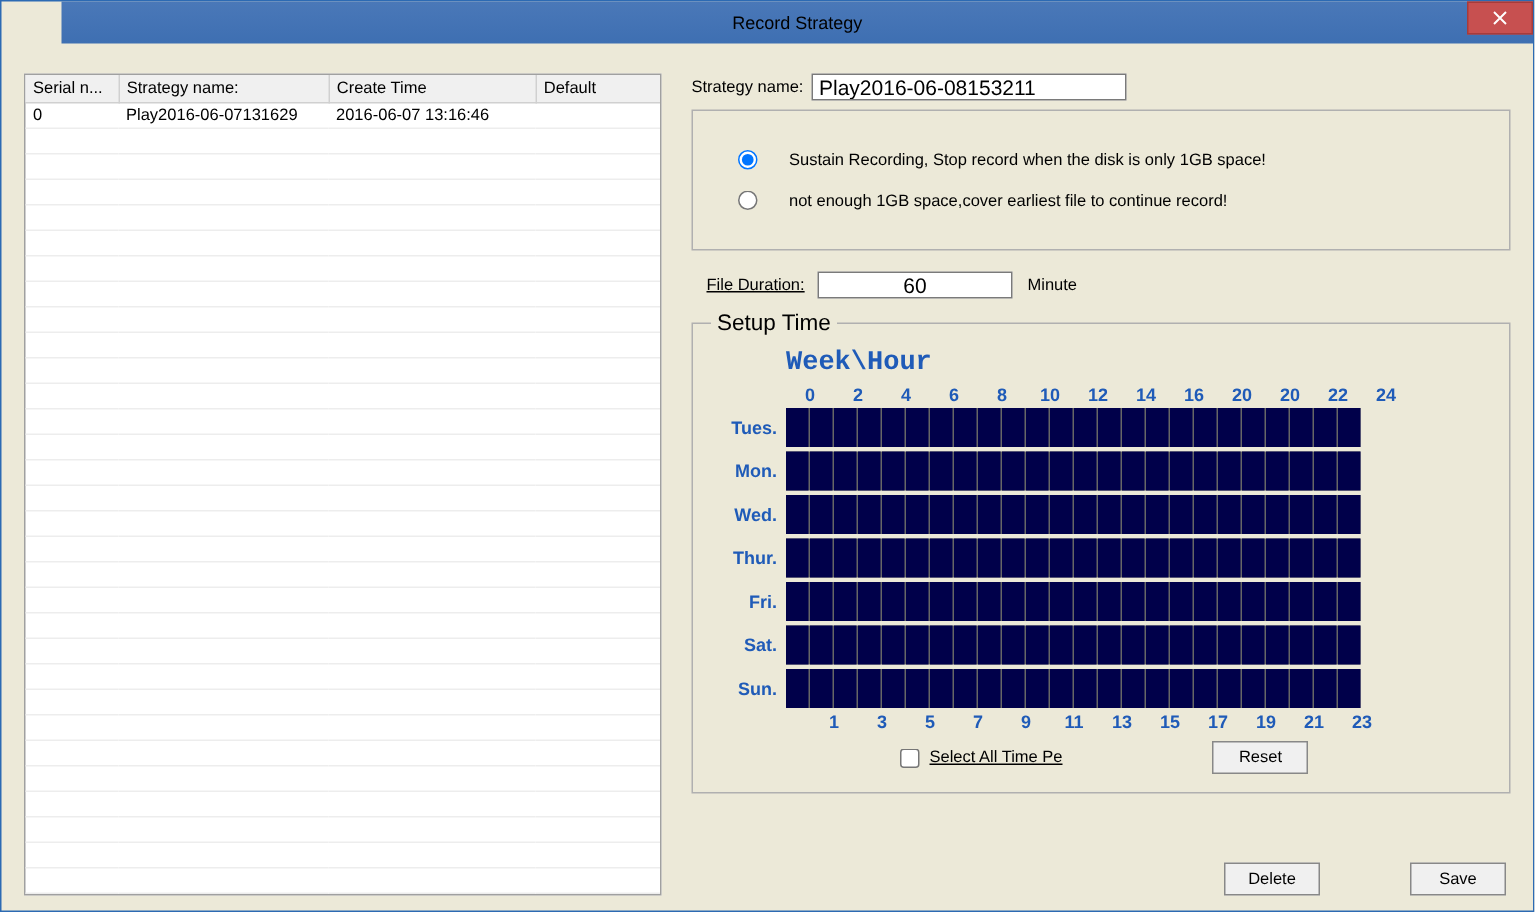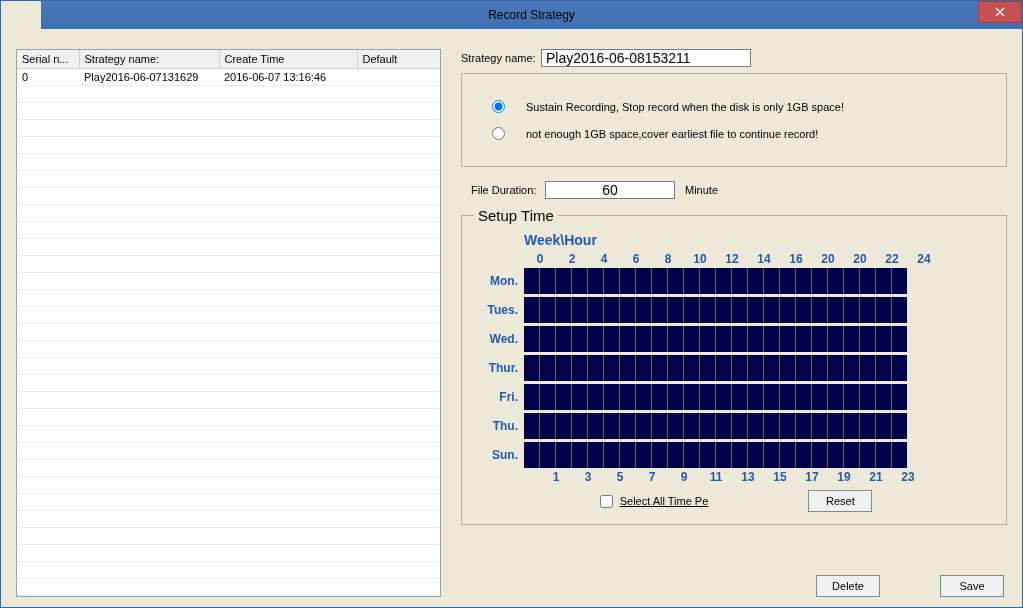--- a/index.html
+++ b/index.html
@@ -19,21 +19,21 @@
   .right-pane { flex:1; display:flex; flex-direction:column; }
   .row { display:flex; align-items:center; margin-bottom:6px; }
   .lbl { font-size:11px; }
   input.text { border:1px solid #7A7A7A; background:white; padding:1px 4px; font-size:14px; height:18px; }
   fieldset { border:1px solid #B0B0B0; padding:10px 14px; margin:0 0 10px 0; }
   fieldset.record-mode { padding:20px 30px; }
   .radio-row { display:flex; align-items:flex-end; gap:21px; font-size:11px; margin:6px 0; }
   .radio-row input { margin:0;}
   fieldset.setup legend { font-size:15px; padding:0 4px; }
   .sched-outer { padding:4px 4px 2px 4px;}
-  .sched-header { color:#1F5BB8; font-weight:bold; font-size:14px; margin:0 0 4px 46px; }
+  .sched-header { color:#1F5BB8; font-weight:bold; font-size:18px; margin:0 0 4px 46px;font-family:Liberation Mono, monospace; }
   .hours-top { display:flex; margin-left:46px;}
   .hours-top span, .hours-bot span { width:32px; text-align:center; color:#1F5BB8; font-weight:bold; font-size:12px; }
   .hours-bot { display:flex; margin-left:62px; }
   .sched-row { display:flex; align-items:center; height:28px; margin:1px 0;}
   .day-label { width:46px; text-align:right; padding-right:6px; color:#1F5BB8; font-weight:bold; font-size:12px;}
   .cells { display:flex; gap:1px; background:#666; padding:0; }
   .cell { width:15px; height:26px; background:#00004A; border:none; }
   .bottom-ctrl { display:flex; align-items:center; justify-content:center; gap:100px; margin-top:6px;}
   .chk-row { display:flex; align-items:center; gap:4px; font-size:11px;text-decoration:underline;}
   button.btn { min-width:64px; height:22px; background:#F0F0F0; border:1px solid #888; font-size:11px; padding:0 12px;}
@@ -276,21 +276,21 @@
           <input type="radio" name="mode" checked="" style="">
           <span>Sustain Recording, Stop record when the disk is only 1GB space!</span>
         </div>
         <div class="radio-row" style="margin-top:14px;">
           <input type="radio" name="mode" style="">
           <span>not enough 1GB space,cover earliest file to continue record!</span>
         </div>
       </fieldset>
 
       <div class="row" style="margin:4px 0 8px 10px;">
-        <span class="lbl" style="width:74px;">File Duration:</span>
+        <span class="lbl" style="width:74px;text-decoration:underline;">File Duration:</span>
         <input class="text" style="width: 130px; text-align: center;" value="60">
         <span class="lbl" style="margin-left:10px;">Minute</span>
       </div>
 
       <fieldset class="setup" style="padding:4px 12px 10px 12px;">
         <legend>Setup Time</legend>
         <div class="sched-outer">
           <div class="sched-header">Week\Hour</div>
           <div class="hours-top" id="hours-top">
               <span>0</span>
@@ -302,20 +302,49 @@
               <span>12</span>
               <span>14</span>
               <span>16</span>
               <span>20</span>
               <span>20</span>
               <span>22</span>
               <span>24</span>
             </div>
           <div id="sched-grid">
               <div class="sched-row">
+                <div class="day-label">Tues.</div>
+                <div class="cells">
+                  <div class="cell"></div>
+                  <div class="cell"></div>
+                  <div class="cell"></div>
+                  <div class="cell"></div>
+                  <div class="cell"></div>
+                  <div class="cell"></div>
+                  <div class="cell"></div>
+                  <div class="cell"></div>
+                  <div class="cell"></div>
+                  <div class="cell"></div>
+                  <div class="cell"></div>
+                  <div class="cell"></div>
+                  <div class="cell"></div>
+                  <div class="cell"></div>
+                  <div class="cell"></div>
+                  <div class="cell"></div>
+                  <div class="cell"></div>
+                  <div class="cell"></div>
+                  <div class="cell"></div>
+                  <div class="cell"></div>
+                  <div class="cell"></div>
+                  <div class="cell"></div>
+                  <div class="cell"></div>
+                  <div class="cell"></div>
+                </div>
+              </div>
+              <div class="sched-row">
                 <div class="day-label">Mon.</div>
                 <div class="cells">
                   <div class="cell"></div>
                   <div class="cell"></div>
                   <div class="cell"></div>
                   <div class="cell"></div>
                   <div class="cell"></div>
                   <div class="cell"></div>
                   <div class="cell"></div>
                   <div class="cell"></div>
@@ -331,49 +360,20 @@
                   <div class="cell"></div>
                   <div class="cell"></div>
                   <div class="cell"></div>
                   <div class="cell"></div>
                   <div class="cell"></div>
                   <div class="cell"></div>
                   <div class="cell"></div>
                 </div>
               </div>
               <div class="sched-row">
-                <div class="day-label">Tues.</div>
-                <div class="cells">
-                  <div class="cell"></div>
-                  <div class="cell"></div>
-                  <div class="cell"></div>
-                  <div class="cell"></div>
-                  <div class="cell"></div>
-                  <div class="cell"></div>
-                  <div class="cell"></div>
-                  <div class="cell"></div>
-                  <div class="cell"></div>
-                  <div class="cell"></div>
-                  <div class="cell"></div>
-                  <div class="cell"></div>
-                  <div class="cell"></div>
-                  <div class="cell"></div>
-                  <div class="cell"></div>
-                  <div class="cell"></div>
-                  <div class="cell"></div>
-                  <div class="cell"></div>
-                  <div class="cell"></div>
-                  <div class="cell"></div>
-                  <div class="cell"></div>
-                  <div class="cell"></div>
-                  <div class="cell"></div>
-                  <div class="cell"></div>
-                </div>
-              </div>
-              <div class="sched-row">
                 <div class="day-label">Wed.</div>
                 <div class="cells">
                   <div class="cell"></div>
                   <div class="cell"></div>
                   <div class="cell"></div>
                   <div class="cell"></div>
                   <div class="cell"></div>
                   <div class="cell"></div>
                   <div class="cell"></div>
                   <div class="cell"></div>
@@ -447,21 +447,21 @@
                   <div class="cell"></div>
                   <div class="cell"></div>
                   <div class="cell"></div>
                   <div class="cell"></div>
                   <div class="cell"></div>
                   <div class="cell"></div>
                   <div class="cell"></div>
                 </div>
               </div>
               <div class="sched-row">
-                <div class="day-label">Thu.</div>
+                <div class="day-label">Sat.</div>
                 <div class="cells">
                   <div class="cell"></div>
                   <div class="cell"></div>
                   <div class="cell"></div>
                   <div class="cell"></div>
                   <div class="cell"></div>
                   <div class="cell"></div>
                   <div class="cell"></div>
                   <div class="cell"></div>
                   <div class="cell"></div>

